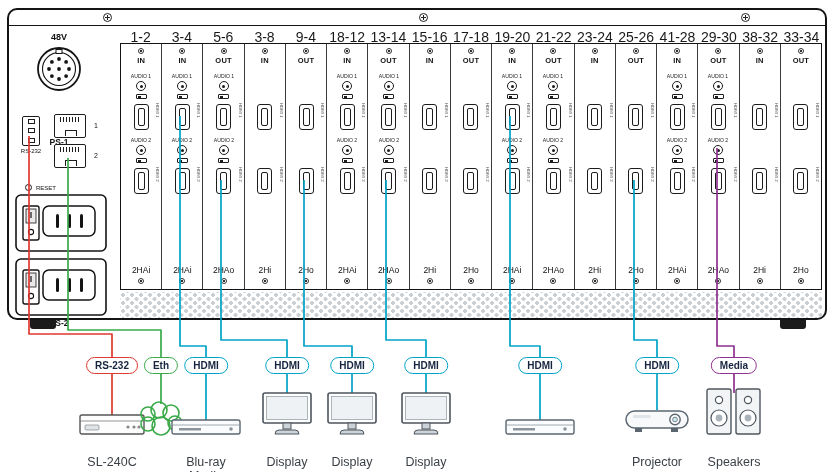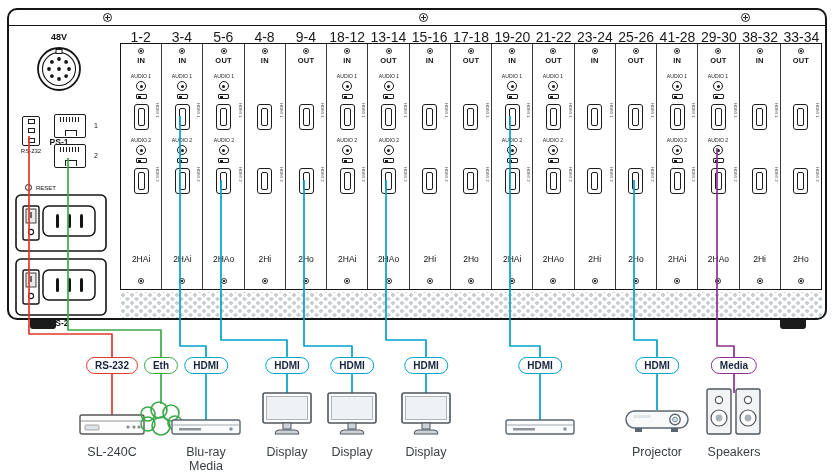--- a/index.html
+++ b/index.html
@@ -54,40 +54,40 @@
   .a-lbl1 { margin-top:8px; } .a-lbl2 { margin-top:7px; }
   .jack { width:10px; height:10px; border:1.4px solid #1c1c1c; border-radius:50%; position:relative; margin-top:2px; background:#fff; }
   .jack::after { content:""; position:absolute; left:50%; top:50%; width:3px; height:3px; margin:-1.5px 0 0 -1.5px; border-radius:50%; background:#1c1c1c; }
   .dip { width:11px; height:5px; border:1px solid #1c1c1c; border-radius:1px; margin-top:3px; position:relative; background:#fff; }
   .dip::after { content:""; position:absolute; left:1px; top:1px; width:3px; height:2px; background:#1c1c1c; }
   .hdmi-row { position:relative; margin-top:5px; width:100%; height:26px; display:flex; justify-content:center; }
   .hdmi-port { width:15px; height:26px; border:1.6px solid #1c1c1c; border-radius:3px; position:relative; background:#fff; }
   .hdmi-port::after { content:""; position:absolute; left:3px; right:3px; top:3px; bottom:3px; border:1px solid #1c1c1c; border-radius:2px; }
   .vlabel { position:absolute; right:1px; top:-1px; writing-mode:vertical-rl; font-size:6px; transform:scale(.72); transform-origin:top right; color:#555; }
   .slot-spacer { flex:1; }
-  .type { font-size:8.5px; color:#111; margin-bottom:14px; }
+  .type { font-size:8.5px; color:#111; margin-bottom:3px; }
   .no-audio .audio-el { visibility:hidden; }
 
   
   .vents { position:absolute; left:111px; top:282px; width:702px; height:26px;
            background-image:
              radial-gradient(circle at 3px 3px,#c9ced2 1.6px,transparent 1.9px),
              radial-gradient(circle at 3px 3px,#c9ced2 1.6px,transparent 1.9px);
            background-size:9px 8px,9px 8px; background-position:0 0,4.5px 4px; }
 
   
   .wires { position:absolute; left:0; top:0; pointer-events:none; }
   .wires polyline { fill:none; stroke-width:1.7; stroke-linejoin:round; }
   .pill { position:absolute; top:357px; transform:translateX(-50%); background:#fff;
           border:1.6px solid #888; border-radius:10px; padding:1.5px 8px 2.5px;
           font-size:10px; font-weight:bold; color:#16243f; white-space:nowrap; }
   .device { position:absolute; top:386px; transform:translateX(-50%); width:84px;
             display:flex; flex-direction:column; align-items:center; }
   .icon-holder { height:54px; display:flex; align-items:flex-end; justify-content:center; }
-  .device-label { margin-top:5px; font-size:12.5px; line-height:1.12; color:#3a3f45; text-align:center; width:70px; }
+  .device-label { margin-top:15px; font-size:12.5px; line-height:1.12; color:#3a3f45; text-align:center; width:70px; }
 </style>
 </head>
 <body>
 
 <div class="stage">
 
   <div class="chassis">
     <div class="top-rail">
       <span class="screwx" style="left:94px;top:3px;"></span>
       <span class="screwx" style="left:410px;top:3px;"></span>
@@ -151,21 +151,21 @@
         <rect x="53" y="20" width="3" height="14" rx="1.5" fill="#141414"></rect>
         <rect x="65" y="20" width="3" height="14" rx="1.5" fill="#141414"></rect>
       </svg>
       <div class="pl lbl-ps2">PS-2</div>
     </div>
 
     <div class="slot-numbers" id="slot-numbers">
         <div class="slot-num">1-2</div>
         <div class="slot-num">3-4</div>
         <div class="slot-num">5-6</div>
-        <div class="slot-num">4-8</div>
+        <div class="slot-num">3-8</div>
         <div class="slot-num">9-4</div>
         <div class="slot-num">18-12</div>
         <div class="slot-num">13-14</div>
         <div class="slot-num">15-16</div>
         <div class="slot-num">17-18</div>
         <div class="slot-num">19-20</div>
         <div class="slot-num">21-22</div>
         <div class="slot-num">23-24</div>
         <div class="slot-num">25-26</div>
         <div class="slot-num">41-28</div>

